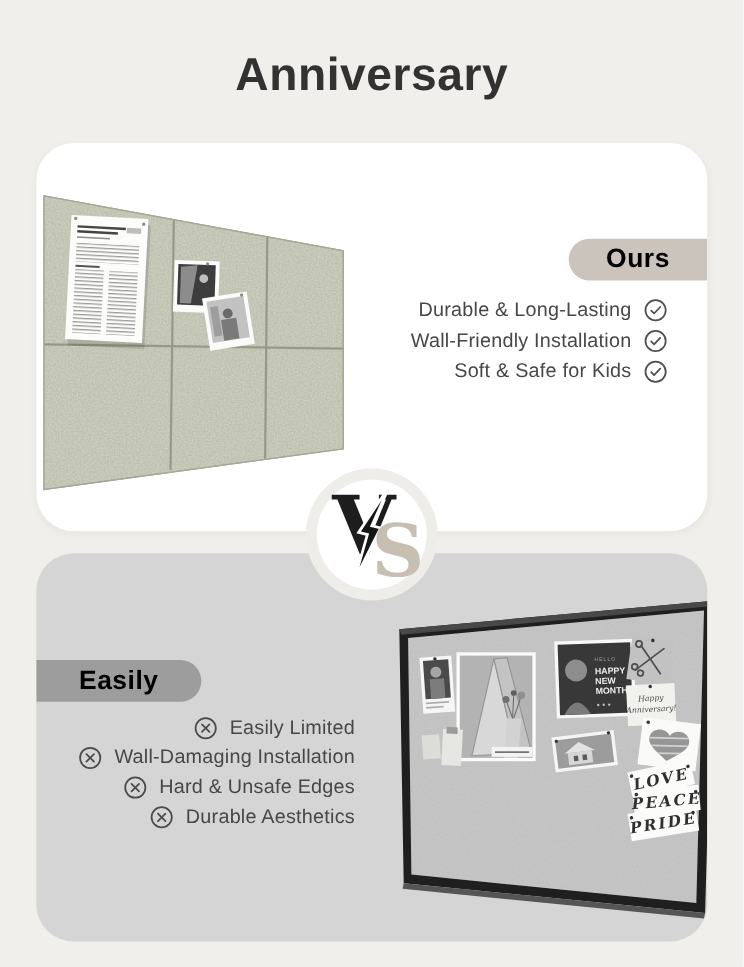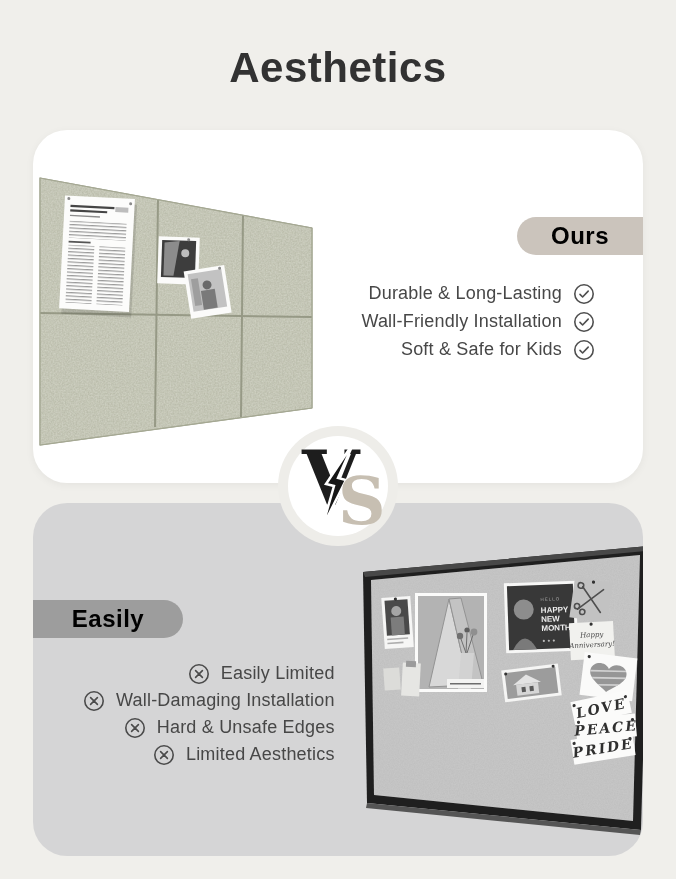--- a/index.html
+++ b/index.html
@@ -13,38 +13,38 @@
   }
   .card{position:absolute;left:33px;width:610px;border-radius:34px;overflow:hidden;}
   .card-ours{top:130px;height:353px;background:#ffffff;box-shadow:0 2px 8px rgba(0,0,0,.05);}
   .card-others{top:503px;height:353px;background:#d5d5d6;}
   .felt-board-svg{position:absolute;left:0;top:0;}
   .pin-board-svg{position:absolute;left:0;top:0;}
   .badge{position:absolute;display:flex;align-items:center;justify-content:center;
     color:#000000;font-weight:700;font-size:24px;letter-spacing:.5px;}
   .badge-ours{right:0;top:87px;width:126px;height:38px;border-radius:19px 0 0 19px;background:#cbc4bc;}
   .badge-others{left:0;top:97px;width:150px;height:38px;border-radius:0 19px 19px 0;background:#9d9d9d;}
-  ul.plist{list-style:none;margin:12px;padding:0;position:absolute;display:flex;flex-direction:column;align-items:flex-end;}
+  ul.plist{list-style:none;margin:0;padding:0;position:absolute;display:flex;flex-direction:column;align-items:flex-end;}
   .features{right:36px;top:141px;align-items:flex-end;gap:7px;}
   .cons{left:38px;top:148px;align-items:flex-start;gap:6px;}
   .plist li{display:flex;align-items:center;gap:11px;height:21px;}
   .plist .label{font-size:18px;color:#474747;letter-spacing:.2px;white-space:nowrap;}
   .plist svg{flex:0 0 auto;display:block;}
   .vs-badge{
     position:absolute;left:288px;top:436px;width:100px;height:100px;border-radius:50%;
     background:#ffffff;box-shadow:0 0 0 10px #eeede9;z-index:5;
   }
   .vs-badge svg{position:absolute;inset:0;overflow:visible;}
 </style>
 </head>
 <body>
 
 <div class="page">
 
-  <h1 class="page-title">Aesthetics</h1>
+  <h1 class="page-title">Anniversary</h1>
 
   <section class="card card-ours">
 
     <svg class="felt-board-svg" width="300" height="340" viewBox="0 0 300 340">
       <defs>
         <filter id="feltNoise" x="-5%" y="-5%" width="110%" height="110%">
           <feTurbulence type="fractalNoise" baseFrequency="0.65" numOctaves="2" seed="7" stitchTiles="stitch"></feTurbulence>
           <feColorMatrix type="matrix" values="0 0 0 0 0.94  0 0 0 0 0.95  0 0 0 0 0.88  0 0 0 0.55 0"></feColorMatrix>
         </filter>
         <clipPath id="boardClip">
@@ -162,21 +162,21 @@
           <circle cx="11" cy="11" r="9.2" fill="none" stroke="#4b4b4b" stroke-width="1.6"></circle>
           <path d="M7.6 7.6 L14.4 14.4 M14.4 7.6 L7.6 14.4" stroke="#4b4b4b" stroke-width="1.6" stroke-linecap="round"></path>
         </svg>
         <span class="label">Hard &amp; Unsafe Edges</span>
       </li>
       <li>
         <svg width="22" height="22" viewBox="0 0 22 22">
           <circle cx="11" cy="11" r="9.2" fill="none" stroke="#4b4b4b" stroke-width="1.6"></circle>
           <path d="M7.6 7.6 L14.4 14.4 M14.4 7.6 L7.6 14.4" stroke="#4b4b4b" stroke-width="1.6" stroke-linecap="round"></path>
         </svg>
-        <span class="label">Limited Aesthetics</span>
+        <span class="label">Durable Aesthetics</span>
       </li>
     </ul>
 
     <svg class="pin-board-svg" width="610" height="353" viewBox="0 0 610 353">
       <defs>
         <filter id="corkNoise" x="-5%" y="-5%" width="110%" height="110%">
           <feTurbulence type="fractalNoise" baseFrequency="0.8" numOctaves="2" seed="11" stitchTiles="stitch"></feTurbulence>
           <feColorMatrix type="matrix" values="0 0 0 0 0.35  0 0 0 0 0.35  0 0 0 0 0.35  0 0 0 0.35 0"></feColorMatrix>
         </filter>
         <clipPath id="surfClip">

